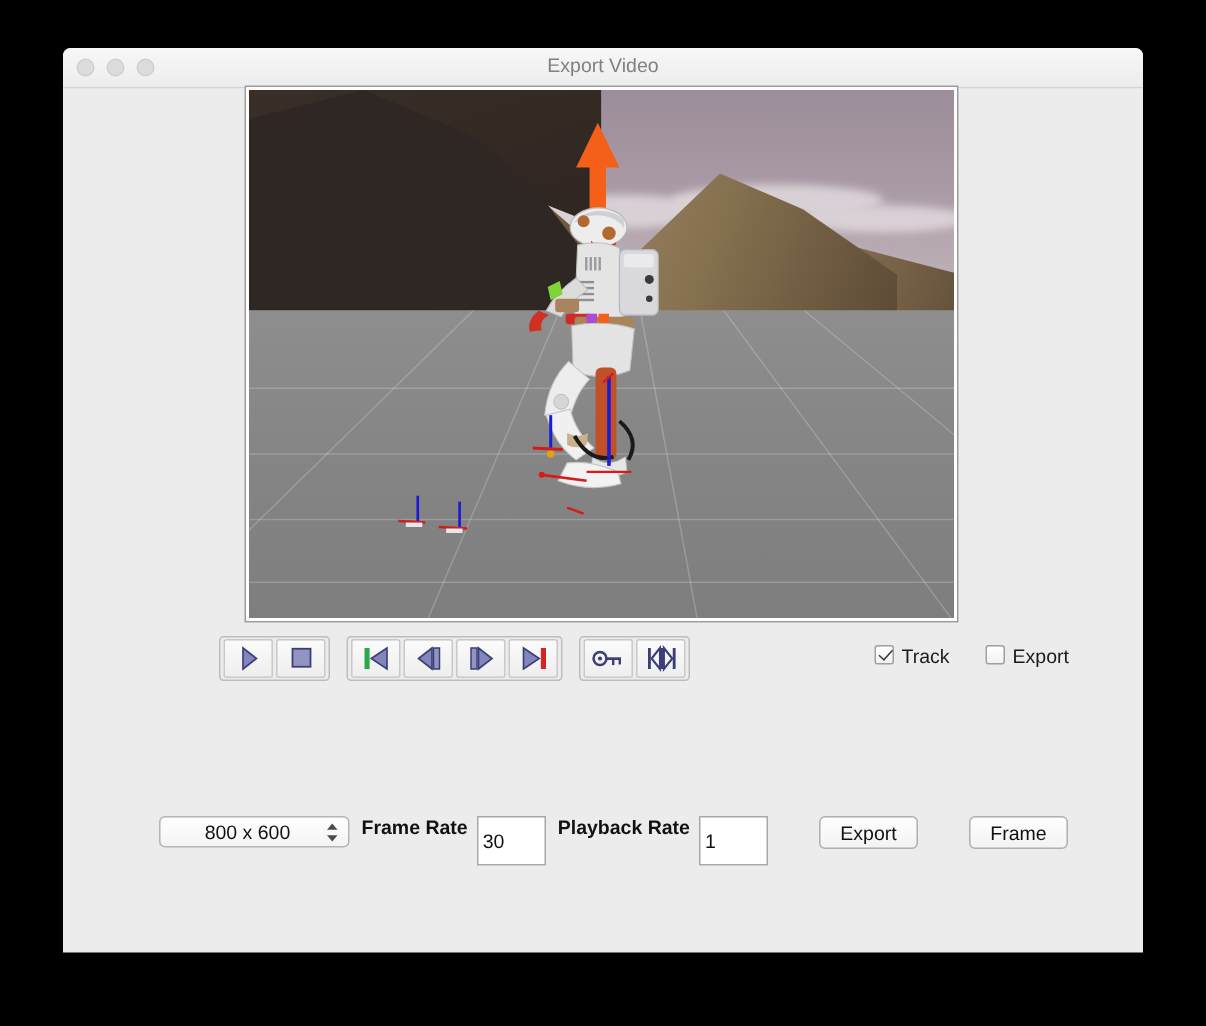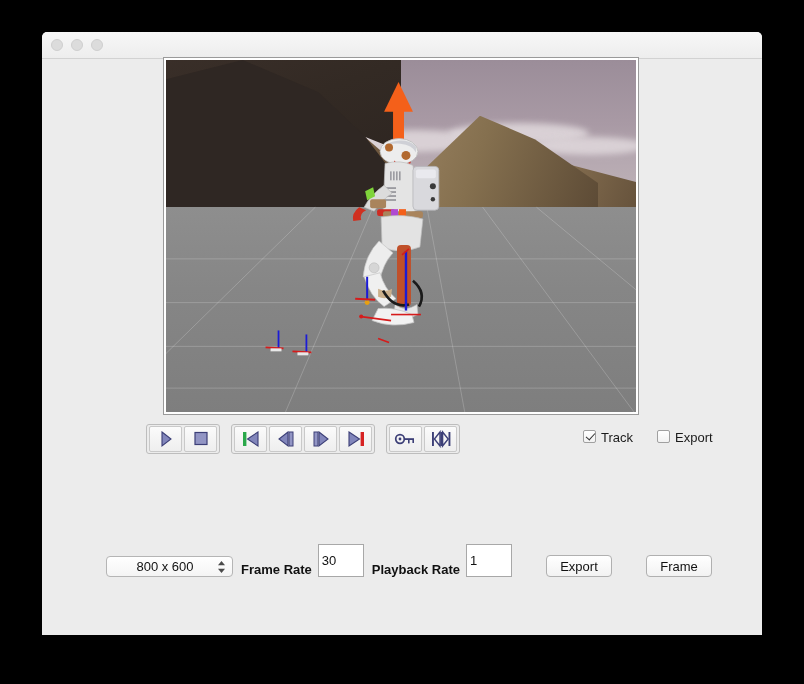--- a/index.html
+++ b/index.html
@@ -207,21 +207,21 @@
     transform: rotate(42deg);
   }
   .chk-wrap { display: flex; align-items: flex-start; margin-right: 24px; }
 
   
   #bottombar {
     position: absolute;
     left: 64px;
     top: 512px;
     display: flex;
-    align-items: flex-end;
+    align-items: flex-start;
     font-size: 13px;
   }
   #resolution-select {
     width: 127px;
     height: 21px;
     background: linear-gradient(to bottom, #ffffff, #f4f4f4);
     border: 1px solid #b5b5b5;
     border-radius: 4px;
     display: flex;
     align-items: center;
@@ -277,20 +277,21 @@
 <body>
 
 <div id="window">
 
   <div id="titlebar">
     <div id="traffic">
       <div class="light"></div>
       <div class="light"></div>
       <div class="light"></div>
     </div>
+    <div id="window-title">Export Video</div>
   </div>
 
   <div id="viewport-frame">
     <div id="viewport">
 
       <div class="sky"></div>
 
       <div class="cloud" style="left:26%;top:23%;width:22%;height:7%;"></div>
       <div class="cloud" style="left:40%;top:20%;width:26%;height:6%;"></div>
       <div class="cloud" style="left:60%;top:18%;width:30%;height:6%;"></div>

